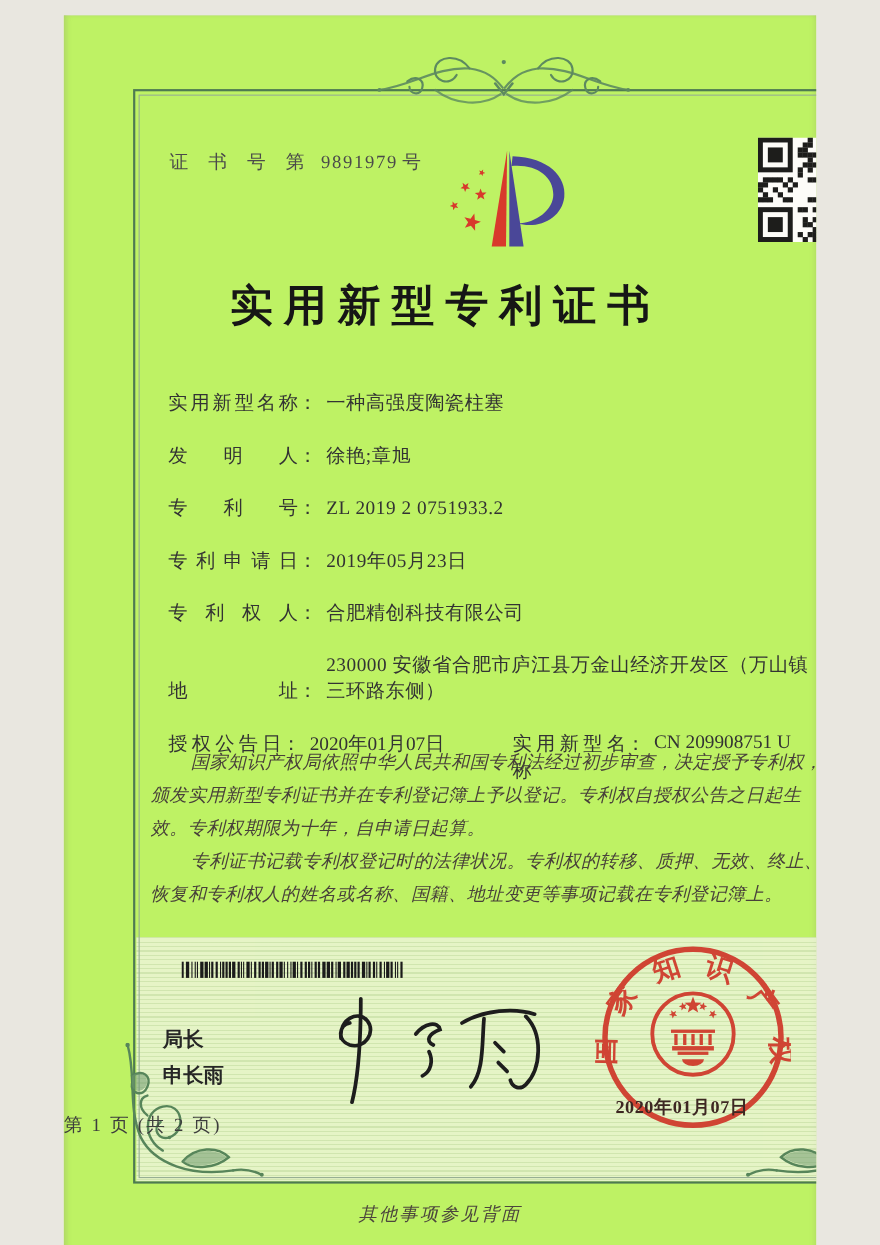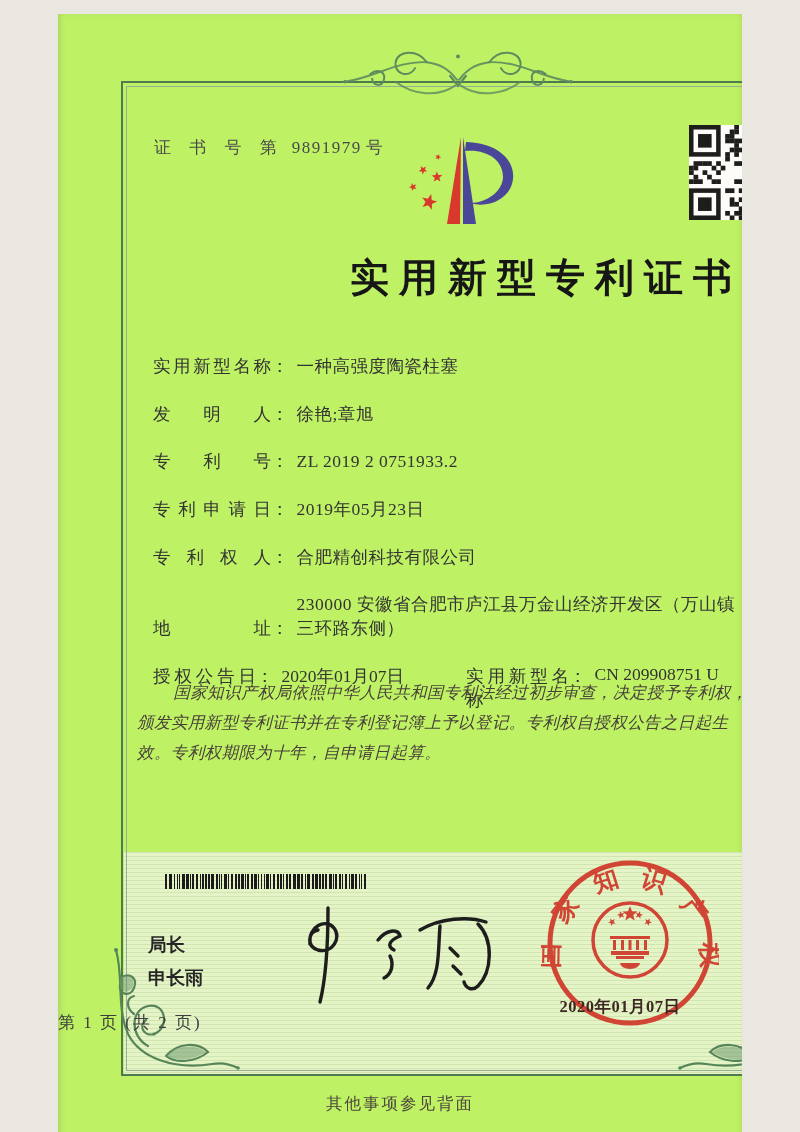--- a/index.html
+++ b/index.html
@@ -31,21 +31,21 @@
   .flourish.br { left:620px; top:934px; transform:scaleX(-1); }
 
   .cert-no { position:absolute; left:96px; top:122px; font-size:17px; color:#4a4a4a; }
   .cert-no .sp { letter-spacing:7px; }
   .cert-no .num { letter-spacing:1.5px; margin:0 4px 0 8px; }
 
   .logo { position:absolute; left:341px; top:118px; width:130px; height:98px; }
   .qr { position:absolute; left:631px; top:111px; width:95px; height:95px; }
 
   .doc-title {
-    position:absolute; left:0; top:237px; width:100%; text-align:right;
+    position:absolute; left:0; top:237px; width:100%; text-align:center;
     font-size:39px; font-weight:700; letter-spacing:10px; color:#161616; text-indent:10px;
   }
 
   .fields { position:absolute; left:95px; top:341px; width:590px; }
   .frow { display:flex; align-items:flex-end; margin-bottom:24px; font-size:17.5px; line-height:1.35; color:#333; }
   .flabel { width:118px; text-align:justify; text-align-last:justify; flex:0 0 118px; }
   .fcolon { flex:0 0 auto; margin-right:8px; }
   .fvalue { max-width:452px; letter-spacing:.5px; }
   .grant-row { display:flex; font-size:17.5px; color:#333; }
   .grant-cell { display:flex; }
@@ -73,21 +73,21 @@
     position:absolute; left:487px; top:982px; width:150px; text-align:center;
     font-size:16.5px; color:#3d2722; letter-spacing:.5px; font-weight:600;
   }
 
   .page-no {
     position:absolute; left:0; top:997px; width:100%; 
     font-size:17px; color:#3d3d3d; letter-spacing:2px;
   }
   .back-note {
     position:absolute; left:0; top:1079px; width:100%; text-align:center;
-    font-size:16.5px; color:#4c463d; letter-spacing:2px;
+    font-size:16.5px; font-style:italic; color:#4c463d; letter-spacing:2px;
   }
 </style>
 </head>
 <body>
 
 <div class="page">
 
   <div class="texture"></div>
   <div class="frame"></div>
 
@@ -335,20 +335,21 @@
       <span class="grant-cell right">
         <span class="glabel">实用新型名称</span>
           <span class="fcolon">：</span>
         <span>CN 209908751 U</span>
       </span>
     </div>
   </div>
 
   <div class="body-text">
     <p>国家知识产权局依照中华人民共和国专利法经过初步审查，决定授予专利权，颁发实用新型专利证书并在专利登记簿上予以登记。专利权自授权公告之日起生效。专利权期限为十年，自申请日起算。</p>
+    <p>专利证书记载专利权登记时的法律状况。专利权的转移、质押、无效、终止、恢复和专利权人的姓名或名称、国籍、地址变更等事项记载在专利登记簿上。</p>
   </div>
 
   <svg class="barcode" viewBox="0 0 204 15" preserveAspectRatio="none">
     <g id="barcode-bars" fill="#1b1b1b">
         <rect x="0" y="0" width="2" height="15"></rect>
         <rect x="4" y="0" width="3" height="15"></rect>
         <rect x="9" y="0" width="1" height="15"></rect>
         <rect x="12" y="0" width="1" height="15"></rect>
         <rect x="14" y="0" width="1" height="15"></rect>
         <rect x="17" y="0" width="3" height="15"></rect>

